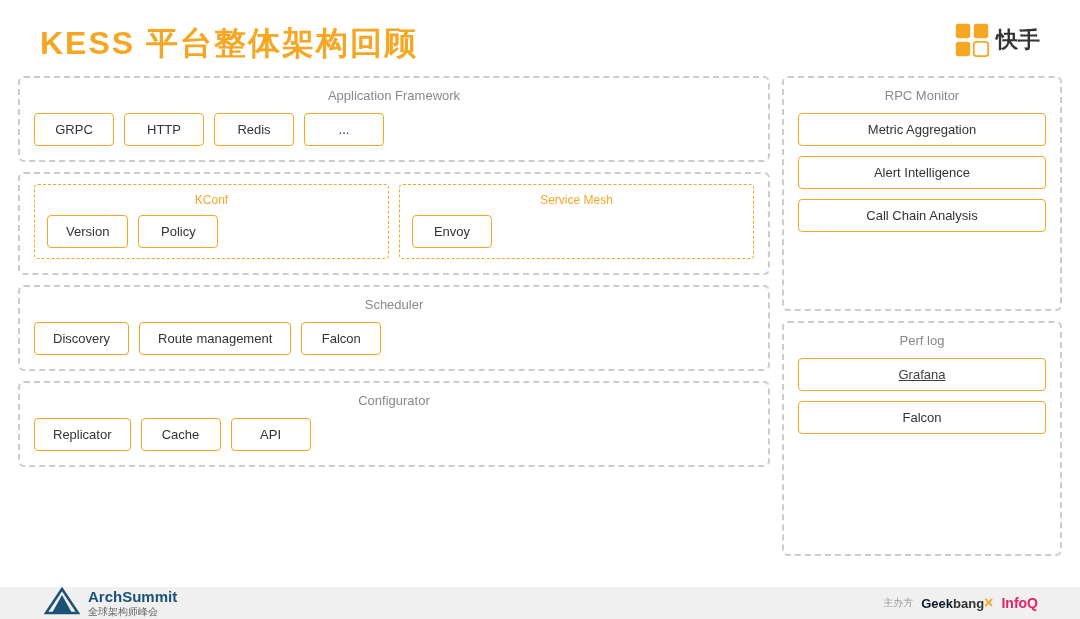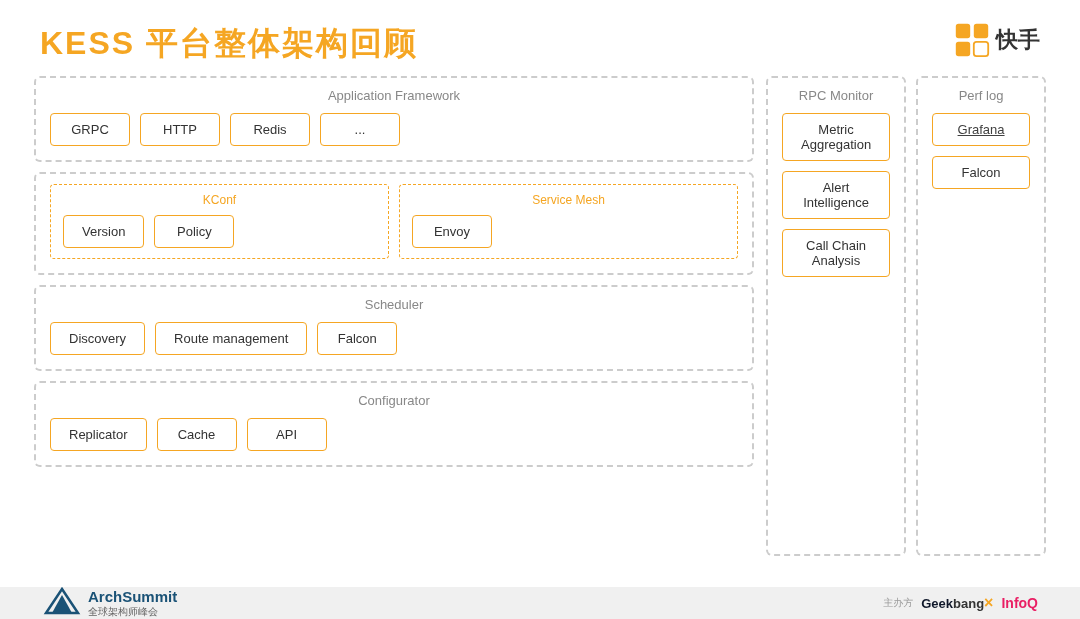--- a/index.html
+++ b/index.html
@@ -39,39 +39,39 @@
     }
 
     .logo-text {
       font-size: 22px;
       font-weight: bold;
       color: #333;
     }
 
     
     .content {
-      padding: 0 34px;
+      padding: 0 18px;
       display: flex;
       gap: 12px;
       height: 480px;
     }
 
     
     .left-panel {
       flex: 1;
       display: flex;
       flex-direction: column;
       gap: 10px;
     }
 
     
     .right-panel {
       width: 280px;
       display: flex;
-      flex-direction: row;
+      flex-direction: column;
       gap: 10px;
     }
 
     
     .dashed-box {
       border: 2px dashed #ccc;
       border-radius: 6px;
       padding: 10px 14px 14px 14px;
       position: relative;
     }

